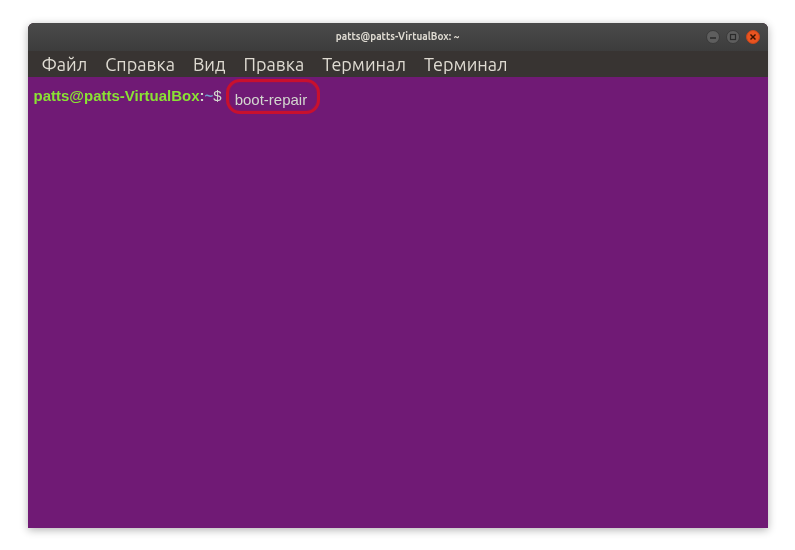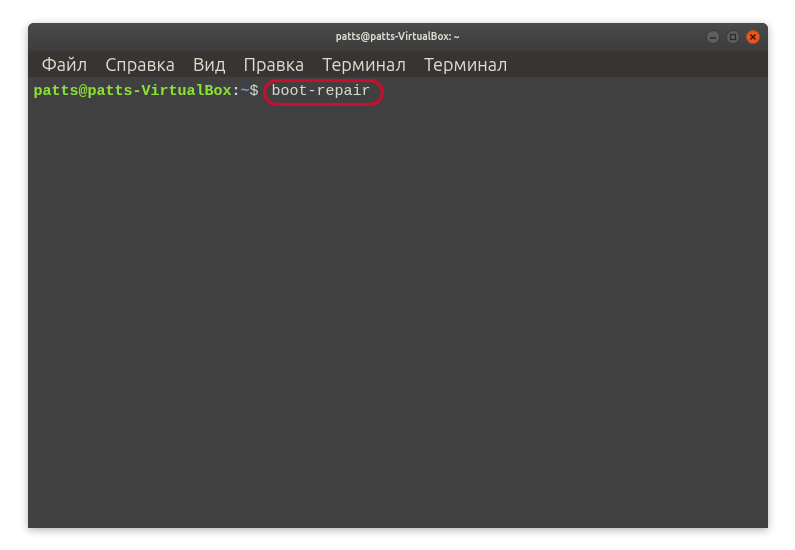--- a/index.html
+++ b/index.html
@@ -75,23 +75,23 @@
       gap: 2px;
     }
     .menu-item {
       color: #dfdbd2;
       font-size: 18px;
       padding: 3px 8px;
       cursor: pointer;
     }
     .terminal-body {
       height: calc(100% - 54px);
-      background: #404040;
+      background: #701a75;
       padding: 2px 6px;
-      font-family: Liberation Mono, monospace;
+      font-family: Liberation Sans, sans-serif;
       font-size: 15px;
       line-height: 1.35;
     }
     .prompt-line {
       display: flex;
       align-items: center;
       flex-wrap: nowrap;
       white-space: nowrap;
     }
     .prompt-user {
@@ -108,21 +108,21 @@
     }
     .prompt-dollar {
       color: #d3d7cf;
       margin-right: 2px;
     }
     .command-highlight {
       display: inline-flex;
       align-items: center;
       border: 3px solid #c8102e;
       border-radius: 14px;
-      padding: 0 10px 1px 6px;
+      padding: 8px 10px 1px 6px;
       margin-left: 2px;
       box-shadow: inset 0 0 2px rgba(200,16,46,0.6);
       text-align: center;
     }
     .command-text {
       color: #d3d7cf;
     }
   </style>
 </head>
 <body>

